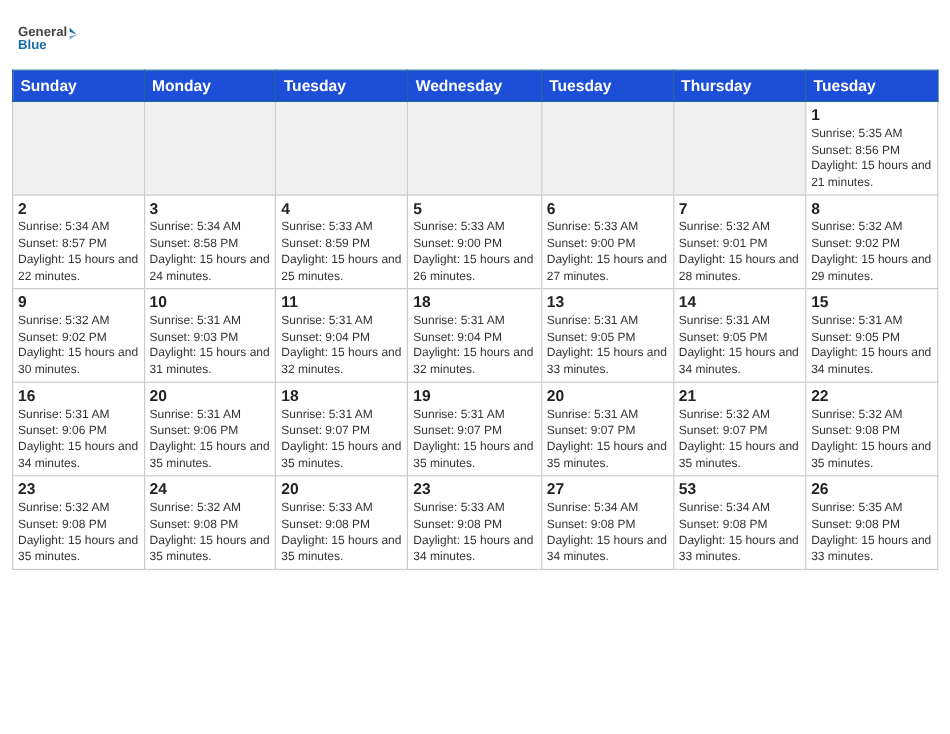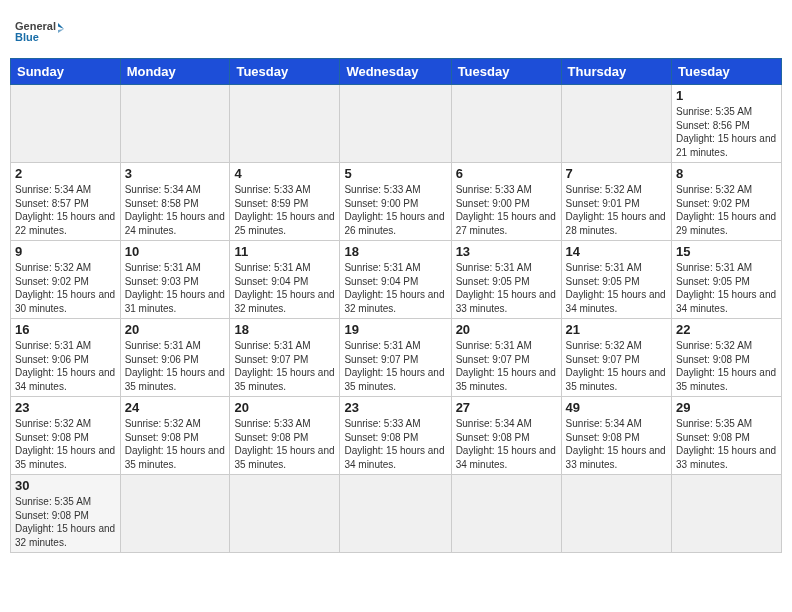--- a/index.html
+++ b/index.html
@@ -279,40 +279,26 @@
 Sunset: 9:08 PM
 Daylight: 15 hours and 34 minutes.</div>
         </td>
         <td>
           <span class="day-number">27</span>
           <div class="day-info">Sunrise: 5:34 AM
 Sunset: 9:08 PM
 Daylight: 15 hours and 34 minutes.</div>
         </td>
         <td>
-          <span class="day-number">49</span>
+          <span class="day-number">53</span>
           <div class="day-info">Sunrise: 5:34 AM
 Sunset: 9:08 PM
 Daylight: 15 hours and 33 minutes.</div>
         </td>
         <td>
-          <span class="day-number">29</span>
+          <span class="day-number">26</span>
           <div class="day-info">Sunrise: 5:35 AM
 Sunset: 9:08 PM
 Daylight: 15 hours and 33 minutes.</div>
         </td>
-      </tr>
-      <tr class="last-row">
-        <td>
-          <span class="day-number">30</span>
-          <div class="day-info">Sunrise: 5:35 AM
-Sunset: 9:08 PM
-Daylight: 15 hours and 32 minutes.</div>
-        </td>
-        <td class="empty"></td>
-        <td class="empty"></td>
-        <td class="empty"></td>
-        <td class="empty"></td>
-        <td class="empty"></td>
-        <td class="empty"></td>
       </tr>
     </tbody>
 </table>
 
 </body></html>

